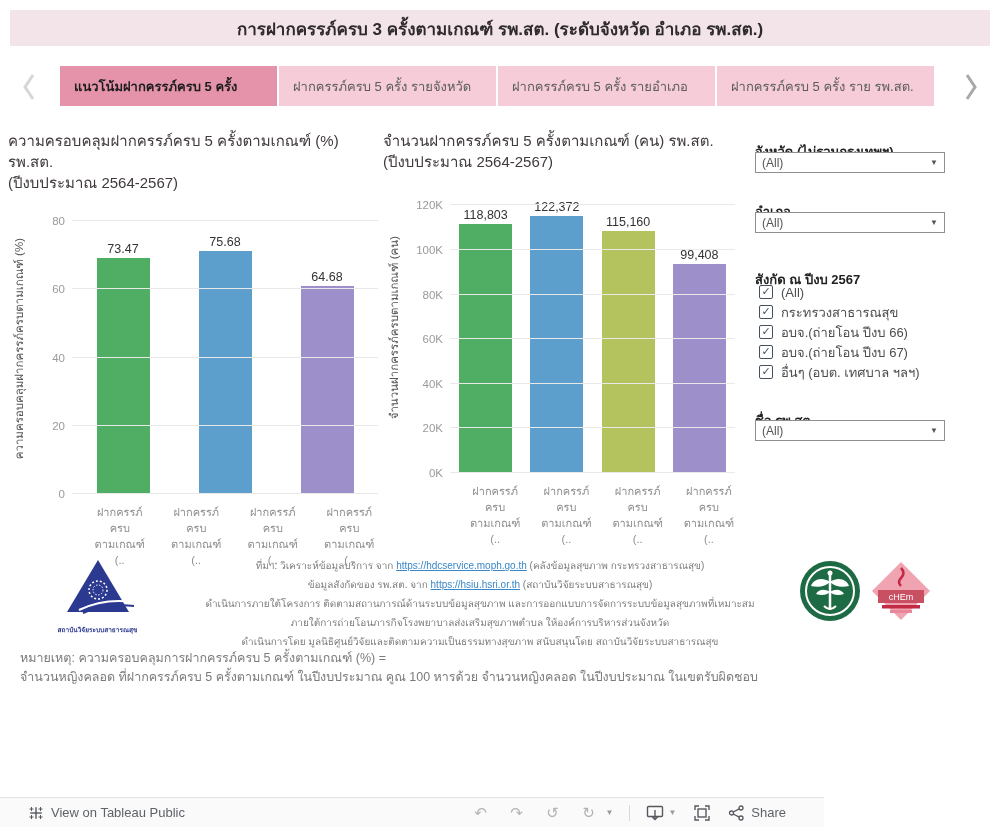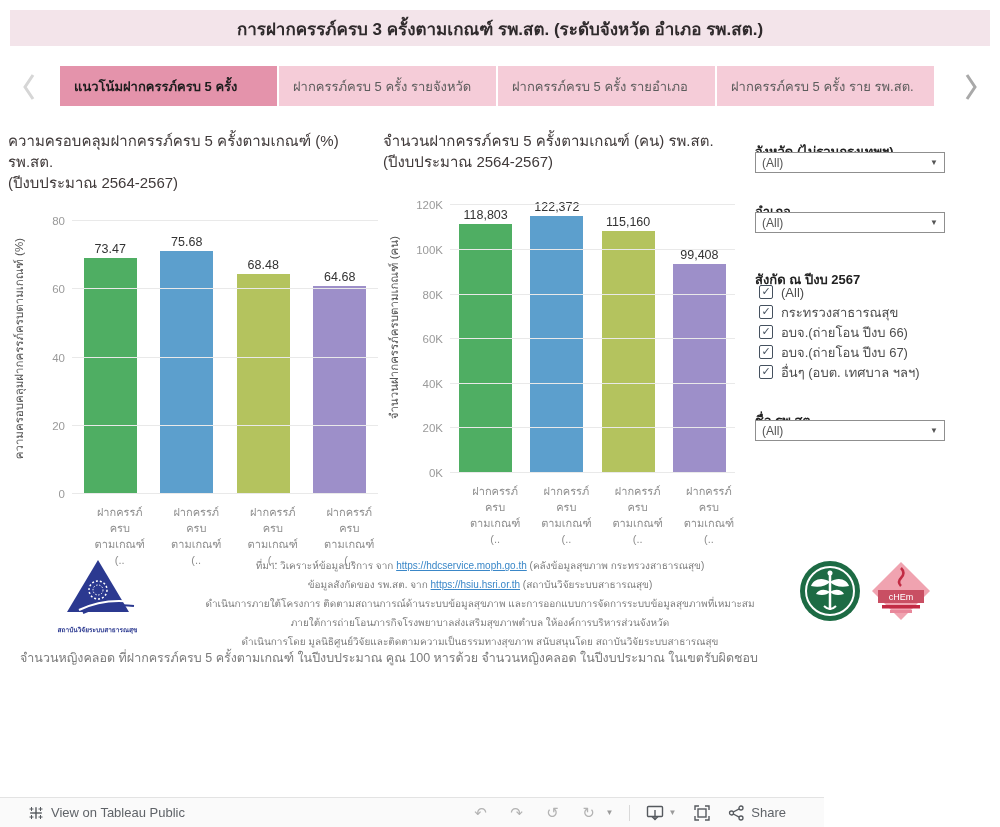--- a/index.html
+++ b/index.html
@@ -122,24 +122,20 @@
           <div class="bars">
             <div class="bar-slot">
               <div class="bar-value">73.47</div>
               <div class="bar" style="height: 86.4353%; background: rgb(79, 174, 99);"></div>
             </div>
             <div class="bar-slot">
               <div class="bar-value">75.68</div>
               <div class="bar" style="height: 89.0353%; background: rgb(92, 159, 205);"></div>
             </div>
             <div class="bar-slot">
-              <div class="bar-value">68.48</div>
-              <div class="bar" style="height: 80.5647%; background: rgb(180, 195, 94);"></div>
-            </div>
-            <div class="bar-slot">
               <div class="bar-value">64.68</div>
               <div class="bar" style="height: 76.0941%; background: rgb(157, 143, 201);"></div>
             </div>
           </div>
           <div class="gridline" style="bottom: 0%;"></div>
           <div class="gridline" style="bottom: 23.5294%;"></div>
           <div class="gridline" style="bottom: 47.0588%;"></div>
           <div class="gridline" style="bottom: 70.5882%;"></div>
           <div class="gridline" style="bottom: 94.1176%;"></div>
         </div>
@@ -288,20 +284,21 @@
   </div>
 
   <div class="src-lines" id="srcLines">
       <div class="src-line">ที่มา: วิเคราะห์ข้อมูลบริการ จาก <a>https://hdcservice.moph.go.th</a> (คลังข้อมูลสุขภาพ กระทรวงสาธารณสุข)</div>
       <div class="src-line">ข้อมูลสังกัดของ รพ.สต. จาก <a>https://hsiu.hsri.or.th</a> (สถาบันวิจัยระบบสาธารณสุข)</div>
       <div class="src-line">ดำเนินการภายใต้โครงการ ติดตามสถานการณ์ด้านระบบข้อมูลสุขภาพ และการออกแบบการจัดการระบบข้อมูลสุขภาพที่เหมาะสม</div>
       <div class="src-line">ภายใต้การถ่ายโอนภารกิจโรงพยาบาลส่งเสริมสุขภาพตำบล ให้องค์การบริหารส่วนจังหวัด</div>
       <div class="src-line">ดำเนินการโดย มูลนิธิศูนย์วิจัยและติดตามความเป็นธรรมทางสุขภาพ สนับสนุนโดย สถาบันวิจัยระบบสาธารณสุข</div>
     </div>
   <div class="note-lines" id="noteLines">
+      <div class="note-line">หมายเหตุ: ความครอบคลุมการฝากครรภ์ครบ 5 ครั้งตามเกณฑ์ (%) =</div>
       <div class="note-line">จำนวนหญิงคลอด ที่ฝากครรภ์ครบ 5 ครั้งตามเกณฑ์ ในปีงบประมาณ คูณ 100 หารด้วย จำนวนหญิงคลอด ในปีงบประมาณ ในเขตรับผิดชอบ</div>
     </div>
 
   <div class="moph-logo">
     <svg width="62" height="62" viewBox="0 0 62 62">
       <circle cx="31" cy="31" r="30" fill="#1d6b44"></circle>
       <circle cx="31" cy="31" r="24" fill="none" stroke="#ffffff" stroke-width="2"></circle>
       <line x1="31" y1="12" x2="31" y2="50" stroke="#ffffff" stroke-width="2.5"></line>
       <circle cx="31" cy="13" r="2.5" fill="#ffffff"></circle>
       <path d="M31 22 C22 16 14 20 12 26 C20 28 27 26 31 22 Z" fill="#ffffff"></path>

